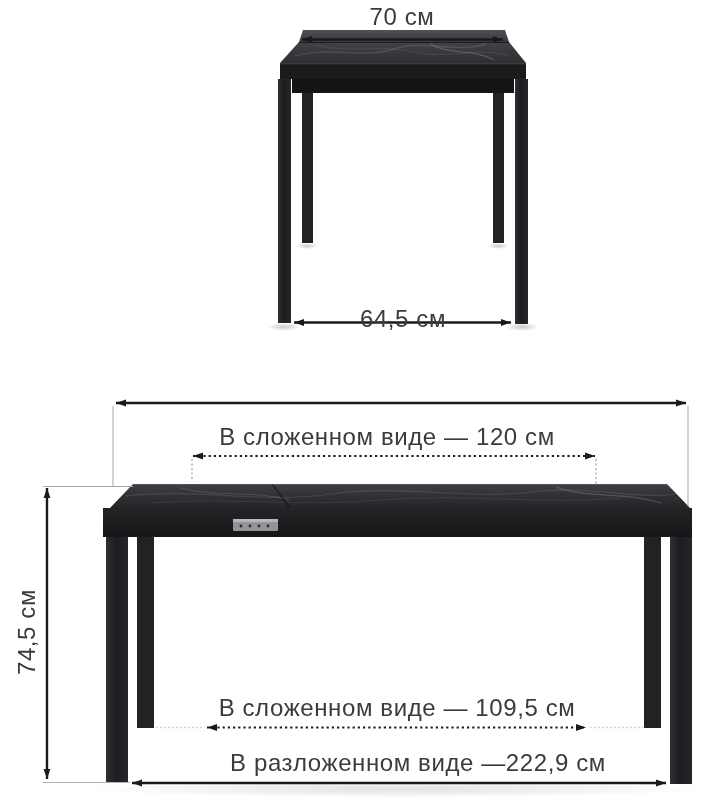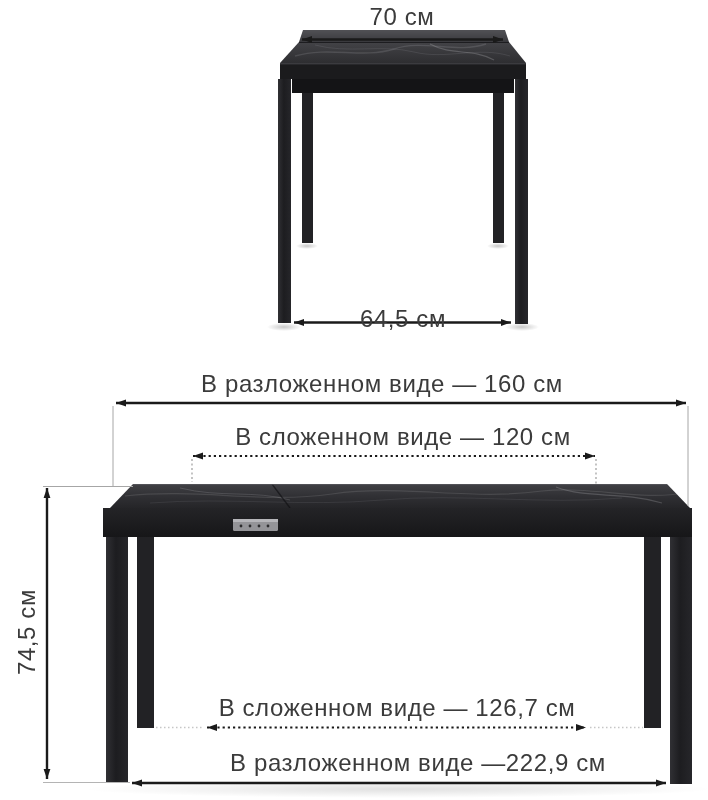--- a/index.html
+++ b/index.html
@@ -151,23 +151,22 @@
       <g>
         <line x1="132" y1="783" x2="666" y2="783" stroke="#1a1a1a" stroke-width="2.4" marker-start="url(#ah)" marker-end="url(#ah)"></line>
       </g>
     </g>
   </svg>
 
   <div class="dim-label" style="left:402px; top:3px;">70 см</div>
 
   <div class="dim-label" style="left:403px; top:289px;margin-top:16px;">64,5 см</div>
 
-  <div class="dim-label" style="left:382px; top:370px;">В разложенном виде — 160 см</div>
 
-  <div class="dim-label" style="left:403px; top:423px;">В сложенном виде — 120 см</div>
+  <div class="dim-label" style="left:387px; top:423px;">В сложенном виде — 120 см</div>
 
   <div class="dim-label rotated" style="left:27px; top:632px;">74,5 см</div>
 
-  <div class="dim-label" style="left:397px; top:694px;">В сложенном виде — 126,7 см</div>
+  <div class="dim-label" style="left:397px; top:694px;">В сложенном виде — 109,5 см</div>
 
   <div class="dim-label" style="left:418px; top:749px;">В разложенном виде —222,9 см</div>
 
 </div>
 
 </body></html>

